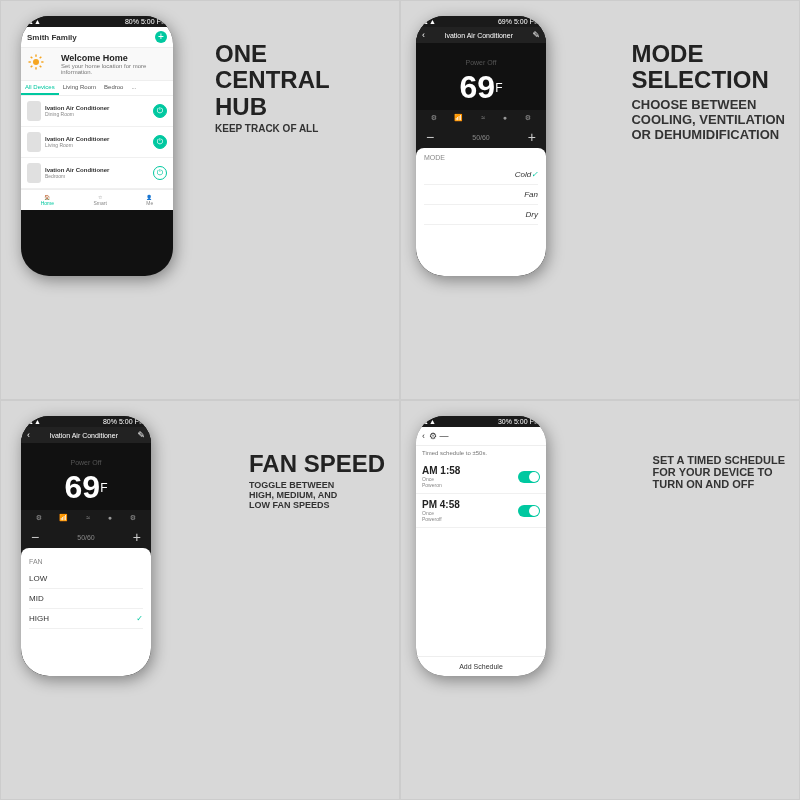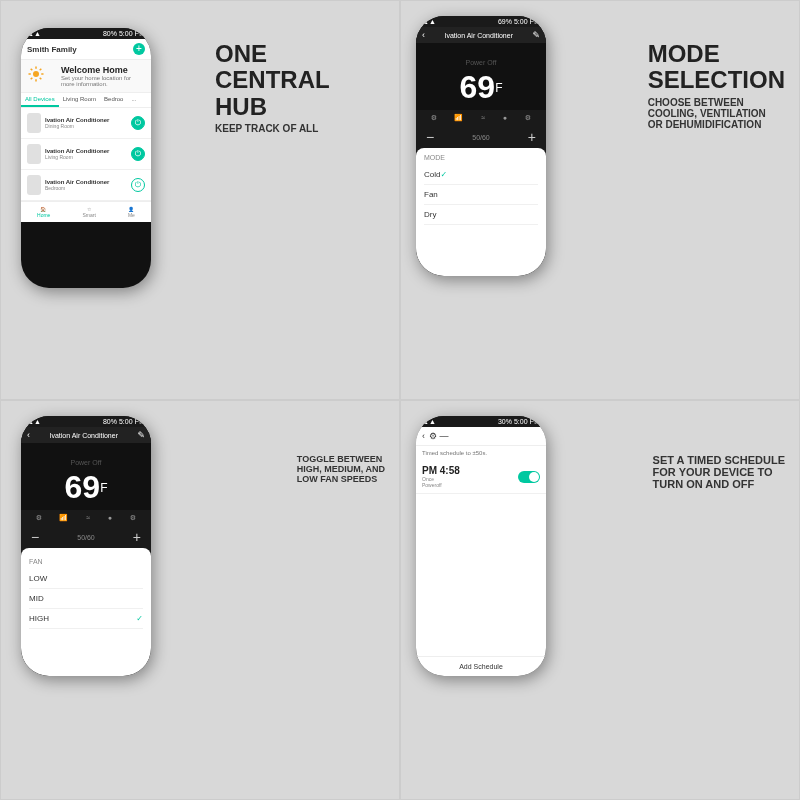--- a/index.html
+++ b/index.html
@@ -43,25 +43,24 @@
       color: #fff;
       font-size: 7px;
       padding: 2px 6px;
       display: flex;
       justify-content: space-between;
       align-items: center;
     }
 
     
     .cell-1 .phone {
-      width: 130px;
+      width: 152px;
       height: 260px;
       top: 15px;
       left: 20px;
-      margin-top: 12px;
     }
     .cell-1 .app-header {
       background: #fff;
       padding: 4px 6px;
       display: flex;
       justify-content: space-between;
       align-items: center;
       font-size: 8px;
       color: #333;
       border-bottom: 1px solid #eee;
@@ -180,25 +179,26 @@
     .temp-label { color: #888; font-size: 7px; }
     .mode-sheet {
       background: #fff;
       flex: 1;
       border-radius: 8px 8px 0 0;
       padding: 6px 8px;
     }
     .mode-title { font-size: 7px; color: #888; margin-bottom: 4px; }
     .mode-item {
       display: flex;
-      justify-content: flex-start;
+      justify-content: flex-end;
       padding: 5px 0;
       border-bottom: 1px solid #f0f0f0;
       font-size: 8px;
       color: #333;
+      font-style: italic;
     }
     .mode-check { color: #00c8a0; }
 
     
     .feature-text {
       position: absolute;
       font-family: Arial, sans-serif;
     }
     .feature-main {
       font-size: 24px;
@@ -419,21 +419,21 @@
           </div>
           <div class="mode-item">
             <span>Dry</span>
           </div>
         </div>
       </div>
     </div>
 
     <div class="feature-text" style="right:14px;top:40px;max-width:180px;">
       <div class="feature-main">MODE<br>SELECTION</div>
-      <div class="feature-sub" style="font-size:10px;">CHOOSE BETWEEN<br>COOLING, VENTILATION<br>OR DEHUMIDIFICATION</div>
+      <div class="feature-sub" style="font-size:13px;">CHOOSE BETWEEN<br>COOLING, VENTILATION<br>OR DEHUMIDIFICATION</div>
     </div>
   </div>
 
   <div class="cell cell-3">
     <div class="phone">
       <div class="status-bar">
         <span>▲▲</span>
         <span>80%  5:00 PM</span>
       </div>
       <div class="phone-screen ac-screen">
@@ -470,38 +470,46 @@
           </div>
           <div class="fan-item">
             <span>HIGH</span>
             <span class="mode-check">✓</span>
           </div>
         </div>
       </div>
     </div>
 
     <div class="feature-text" style="right:14px;top:50px;max-width:180px;">
+      <div class="feature-main">FAN SPEED</div>
       <div class="feature-sub" style="font-size:9px;">TOGGLE BETWEEN<br>HIGH, MEDIUM, AND<br>LOW FAN SPEEDS</div>
     </div>
   </div>
 
   <div class="cell cell-4">
     <div class="phone">
       <div class="status-bar">
         <span>▲▲</span>
         <span>30%  5:00 PM</span>
       </div>
       <div class="phone-screen schedule-screen">
         <div class="sched-header">
           <span class="back-arrow" style="color:#333;">‹</span>
           <span style="font-size:9px;color:#333;">⚙ —</span>
         </div>
         <div class="sched-subtitle">Timed schedule to ±50s.</div>
         <div class="sched-item">
           <div>
+            <div class="sched-time">AM 1:58</div>
+            <div class="sched-info">Once<br>Poweron</div>
+          </div>
+          <div class="toggle"></div>
+        </div>
+        <div class="sched-item">
+          <div>
             <div class="sched-time">PM 4:58</div>
             <div class="sched-info">Once<br>Poweroff</div>
           </div>
           <div class="toggle"></div>
         </div>
         <div class="add-schedule">Add Schedule</div>
       </div>
     </div>
 
     <div class="feature-text" style="right:14px;top:50px;max-width:180px;">

